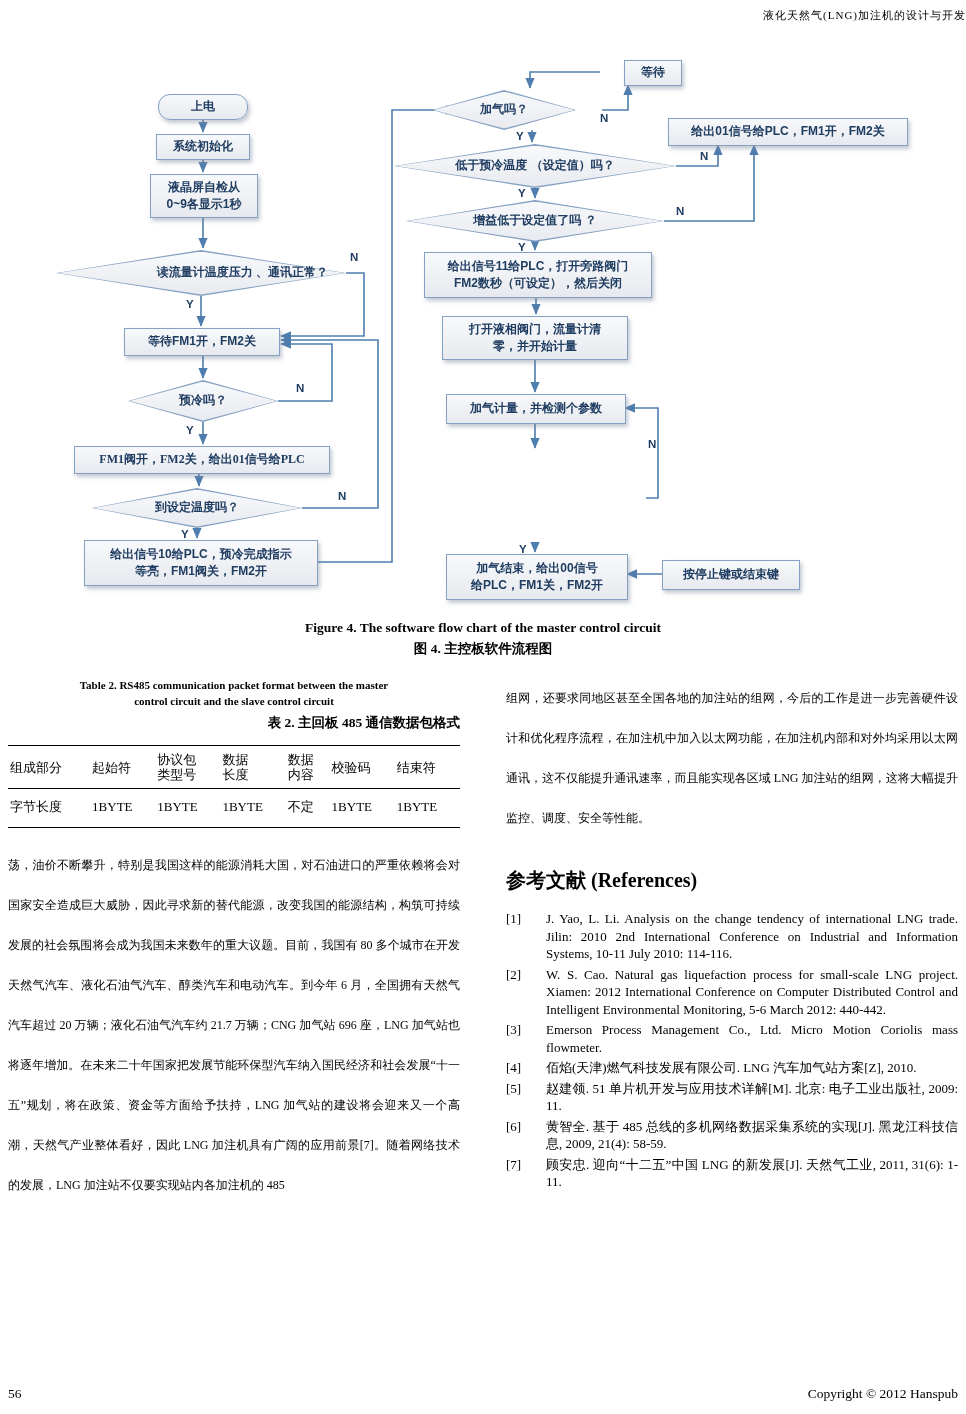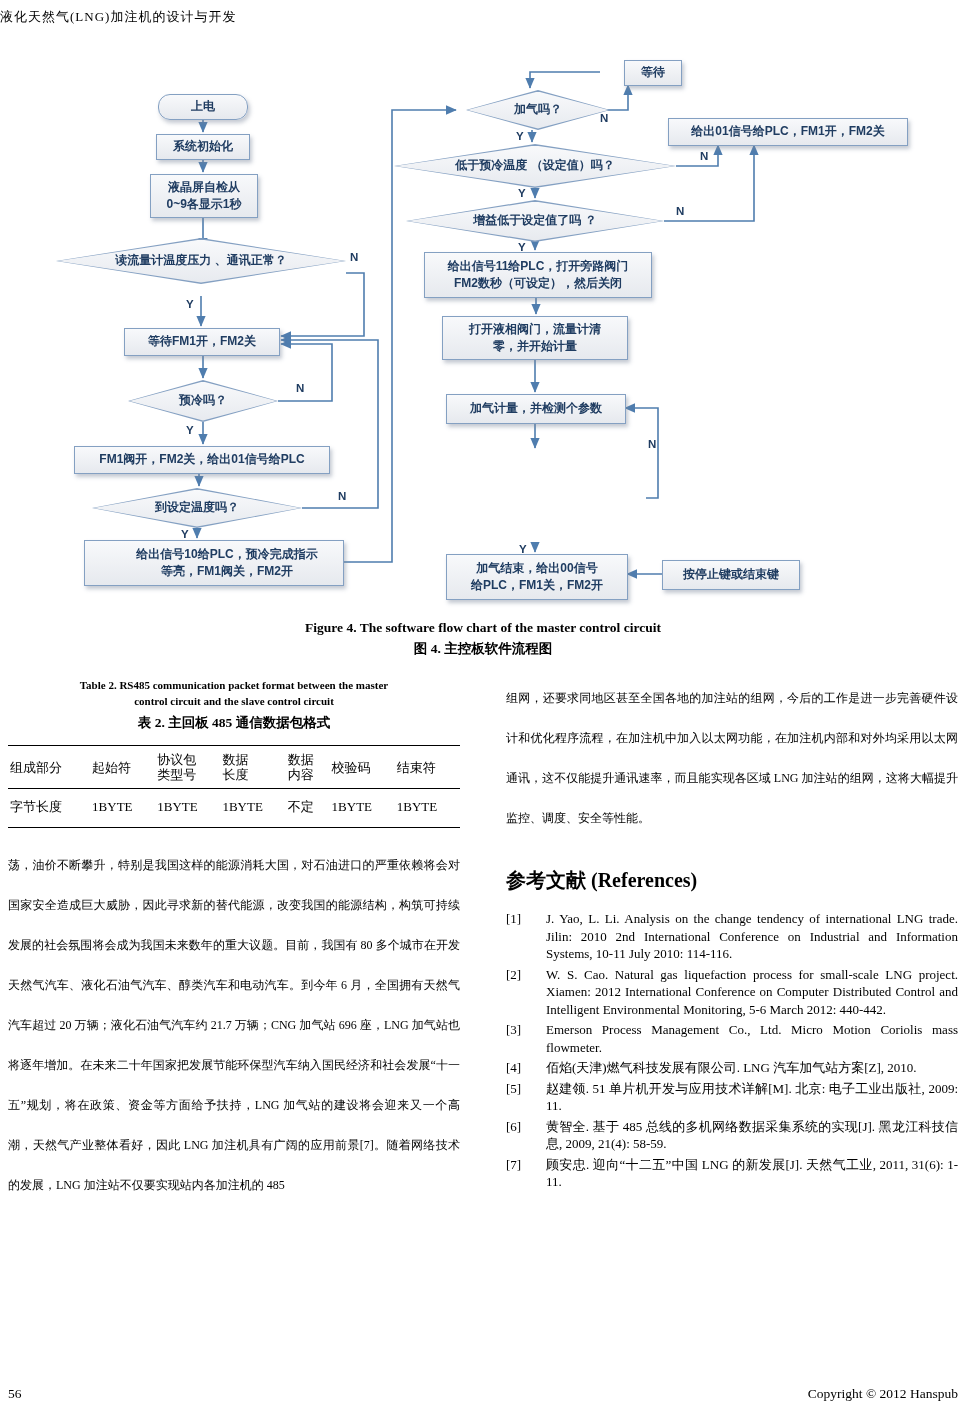--- a/index.html
+++ b/index.html
@@ -1,19 +1,19 @@
 <!DOCTYPE html>
 <html><head>
 <meta charset="utf-8">
 <style>
   html,body{margin:0;padding:0;background:#ffffff;}
   .page{position:relative;width:966px;height:1414px;background:#fff;overflow:hidden;
         font-family:"Liberation Serif",serif;color:#000;}
-  .header-title{position:absolute;top:8px;left:0;width:100%;text-align:left;
-        font-size:13px;letter-spacing:1px;}
+  .header-title{position:absolute;top:8px;left:0;width:100%;text-align:right;
+        font-size:11px;letter-spacing:1px;}
   
   .flowchart{position:absolute;left:0;top:52px;width:966px;height:565px;}
   .connectors{position:absolute;left:0;top:0;}
   .conn{fill:none;stroke:#4f7dae;stroke-width:1.6;marker-end:url(#arw);}
   .fnode{position:absolute;display:flex;align-items:center;justify-content:center;
         font-family:"Liberation Sans",sans-serif;font-size:12px;font-weight:600;
         color:#1f3c61;text-align:center;white-space:pre-line;line-height:1.45;}
   .rect{background:linear-gradient(180deg,#f8f9fb,#e6e9ee);border:1px solid #84a0c2;
         box-shadow:2px 3px 4px rgba(125,135,155,.45);}
   .pill{border-radius:12px;}
@@ -27,21 +27,21 @@
         font-weight:700;color:#1f3c61;}
   
   .caption-en{position:absolute;top:620px;left:0;width:100%;text-align:center;
         font-weight:bold;font-size:13.5px;}
   .caption-zh{position:absolute;top:640px;left:0;width:100%;text-align:center;
         font-weight:bold;font-size:13.5px;}
   
   .col-left{position:absolute;left:8px;top:678px;width:452px;}
   .col-right{position:absolute;left:506px;top:678px;width:452px;}
   .t2-title-en{font-weight:bold;font-size:11px;text-align:center;line-height:15.5px;}
-  .t2-title-zh{font-weight:bold;font-size:13.5px;text-align:center;margin-top:5px;}
+  .t2-title-zh{font-weight:bold;font-size:13.5px;text-align:right;margin-top:5px;}
   table.t2{width:100%;border-collapse:collapse;margin-top:13px;
         border-top:1.5px solid #000;border-bottom:1.5px solid #000;font-size:13px;}
   table.t2 thead td{border-bottom:1px solid #000;padding:6px 2px;white-space:pre-line;
         vertical-align:middle;line-height:15px;}
   table.t2 tbody td{padding:9px 2px 11px;}
   .body-para{margin-top:17px;font-size:12px;line-height:40px;text-align:justify;}
   .col-right .body-para{margin-top:0;}
   .refs-heading{margin-top:29px;font-size:20px;font-weight:bold;}
   .refs{margin-top:16px;}
   .ref{display:flex;font-size:13px;line-height:17.5px;margin-bottom:3px;}
@@ -93,40 +93,40 @@
       <polyline class="conn" points="662,522 627,522"></polyline>
     </svg>
 
     <div class="fnode rect pill" style="left:158px;top:42px;width:88px;height:24px;justify-content:center;">
       <span class="flabel">上电</span></div>
     <div class="fnode rect" style="left:156px;top:82px;width:92px;height:24px;">
       <span class="flabel">系统初始化</span></div>
     <div class="fnode rect" style="left:150px;top:122px;width:106px;height:42px;">
       <span class="flabel">液晶屏自检从
 0~9各显示1秒</span></div>
-    <div class="fnode diamond" style="left:56px;top:186px;width:290px;height:46px;">
+    <div class="fnode diamond" style="left:56px;top:198px;width:290px;height:46px;justify-content:flex-end;">
       <div class="d-bg"></div><div class="d-in"></div>
       <span class="flabel d-label">读流量计温度压力 、通讯正常？</span></div>
     <div class="fnode rect" style="left:124px;top:276px;width:154px;height:26px;">
       <span class="flabel">等待FM1开，FM2关</span></div>
     <div class="fnode diamond" style="left:128px;top:328px;width:150px;height:42px;">
       <div class="d-bg"></div><div class="d-in"></div>
       <span class="flabel d-label">预冷吗？</span></div>
-    <div class="fnode rect" style="left:74px;top:394px;width:254px;height:26px;">
+    <div class="fnode rect" style="left:74px;top:394px;width:254px;height:26px;font-family:Liberation Serif, serif;">
       <span class="flabel">FM1阀开，FM2关，给出01信号给PLC</span></div>
     <div class="fnode diamond" style="left:92px;top:436px;width:210px;height:40px;">
       <div class="d-bg"></div><div class="d-in"></div>
       <span class="flabel d-label">到设定温度吗？</span></div>
-    <div class="fnode rect" style="left:84px;top:488px;width:232px;height:44px;padding-left:26px;">
+    <div class="fnode rect" style="left:84px;top:488px;width:232px;height:44px;">
       <span class="flabel">给出信号10给PLC，预冷完成指示
 等亮，FM1阀关，FM2开</span></div>
 
     <div class="fnode rect" style="left:624px;top:8px;width:56px;height:24px;">
       <span class="flabel">等待</span></div>
-    <div class="fnode diamond" style="left:466px;top:38px;width:144px;height:40px;">
+    <div class="fnode diamond" style="left:432px;top:38px;width:144px;height:40px;">
       <div class="d-bg"></div><div class="d-in"></div>
       <span class="flabel d-label">加气吗？</span></div>
     <div class="fnode rect" style="left:668px;top:66px;width:238px;height:26px;">
       <span class="flabel">给出01信号给PLC，FM1开，FM2关</span></div>
     <div class="fnode diamond" style="left:394px;top:92px;width:282px;height:44px;">
       <div class="d-bg"></div><div class="d-in"></div>
       <span class="flabel d-label">低于预冷温度 （设定值）吗？</span></div>
     <div class="fnode diamond" style="left:406px;top:148px;width:258px;height:42px;">
       <div class="d-bg"></div><div class="d-in"></div>
       <span class="flabel d-label">增益低于设定值了吗 ？</span></div>

